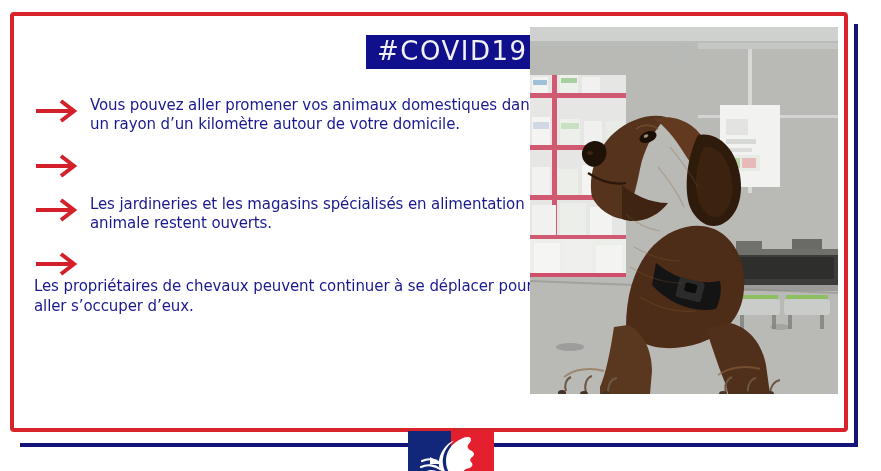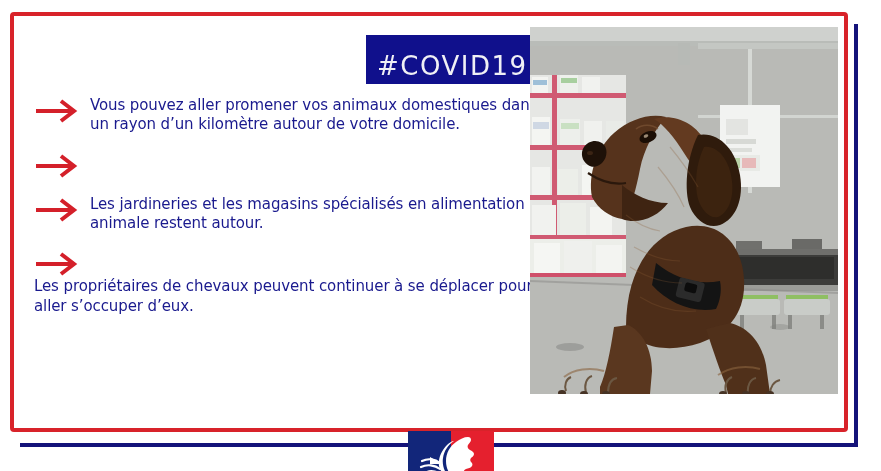--- a/index.html
+++ b/index.html
@@ -60,21 +60,21 @@
   
   .covid-badge {
     position: absolute;
     left: 356px;
     top: 23px;
     background: #10108c;
     color: #f0f0f5;
     font-size: 26px;
     letter-spacing: 1.5px;
     font-weight: 400;
-    padding: 18px 11px 5px 11px;
+    padding: 3px 11px 5px 11px;
     line-height: 1;
     white-space: nowrap;
     font-family: "DejaVu Sans", sans-serif;
   }
 
   
   .bullets {
     position: absolute;
     left: 24px;
     top: 84px;
@@ -161,21 +161,21 @@
       </div>
 
 
       <div class="bullet-row">
         <span class="arrow-icon">
           <svg viewBox="0 0 46 26" xmlns="http://www.w3.org/2000/svg">
             <line x1="2" y1="13" x2="38" y2="13" stroke="#d4202a" stroke-width="4"></line>
             <polyline points="27,3 40,13 27,23" fill="none" stroke="#d4202a" stroke-width="4"></polyline>
           </svg>
         </span>
-        <span class="bullet-text">Les jardineries et les magasins spécialisés en alimentation animale restent autour.</span>
+        <span class="bullet-text">Les jardineries et les magasins spécialisés en alimentation animale restent ouverts.</span>
       </div>
 
       <div class="bullet-row">
         <span class="arrow-icon">
           <svg viewBox="0 0 46 26" xmlns="http://www.w3.org/2000/svg">
             <line x1="2" y1="13" x2="38" y2="13" stroke="#d4202a" stroke-width="4"></line>
             <polyline points="27,3 40,13 27,23" fill="none" stroke="#d4202a" stroke-width="4"></polyline>
           </svg>
         </span>
         <span class="bullet-text">Les propriétaires de chevaux peuvent continuer à se déplacer pour aller s’occuper d’eux.</span>

